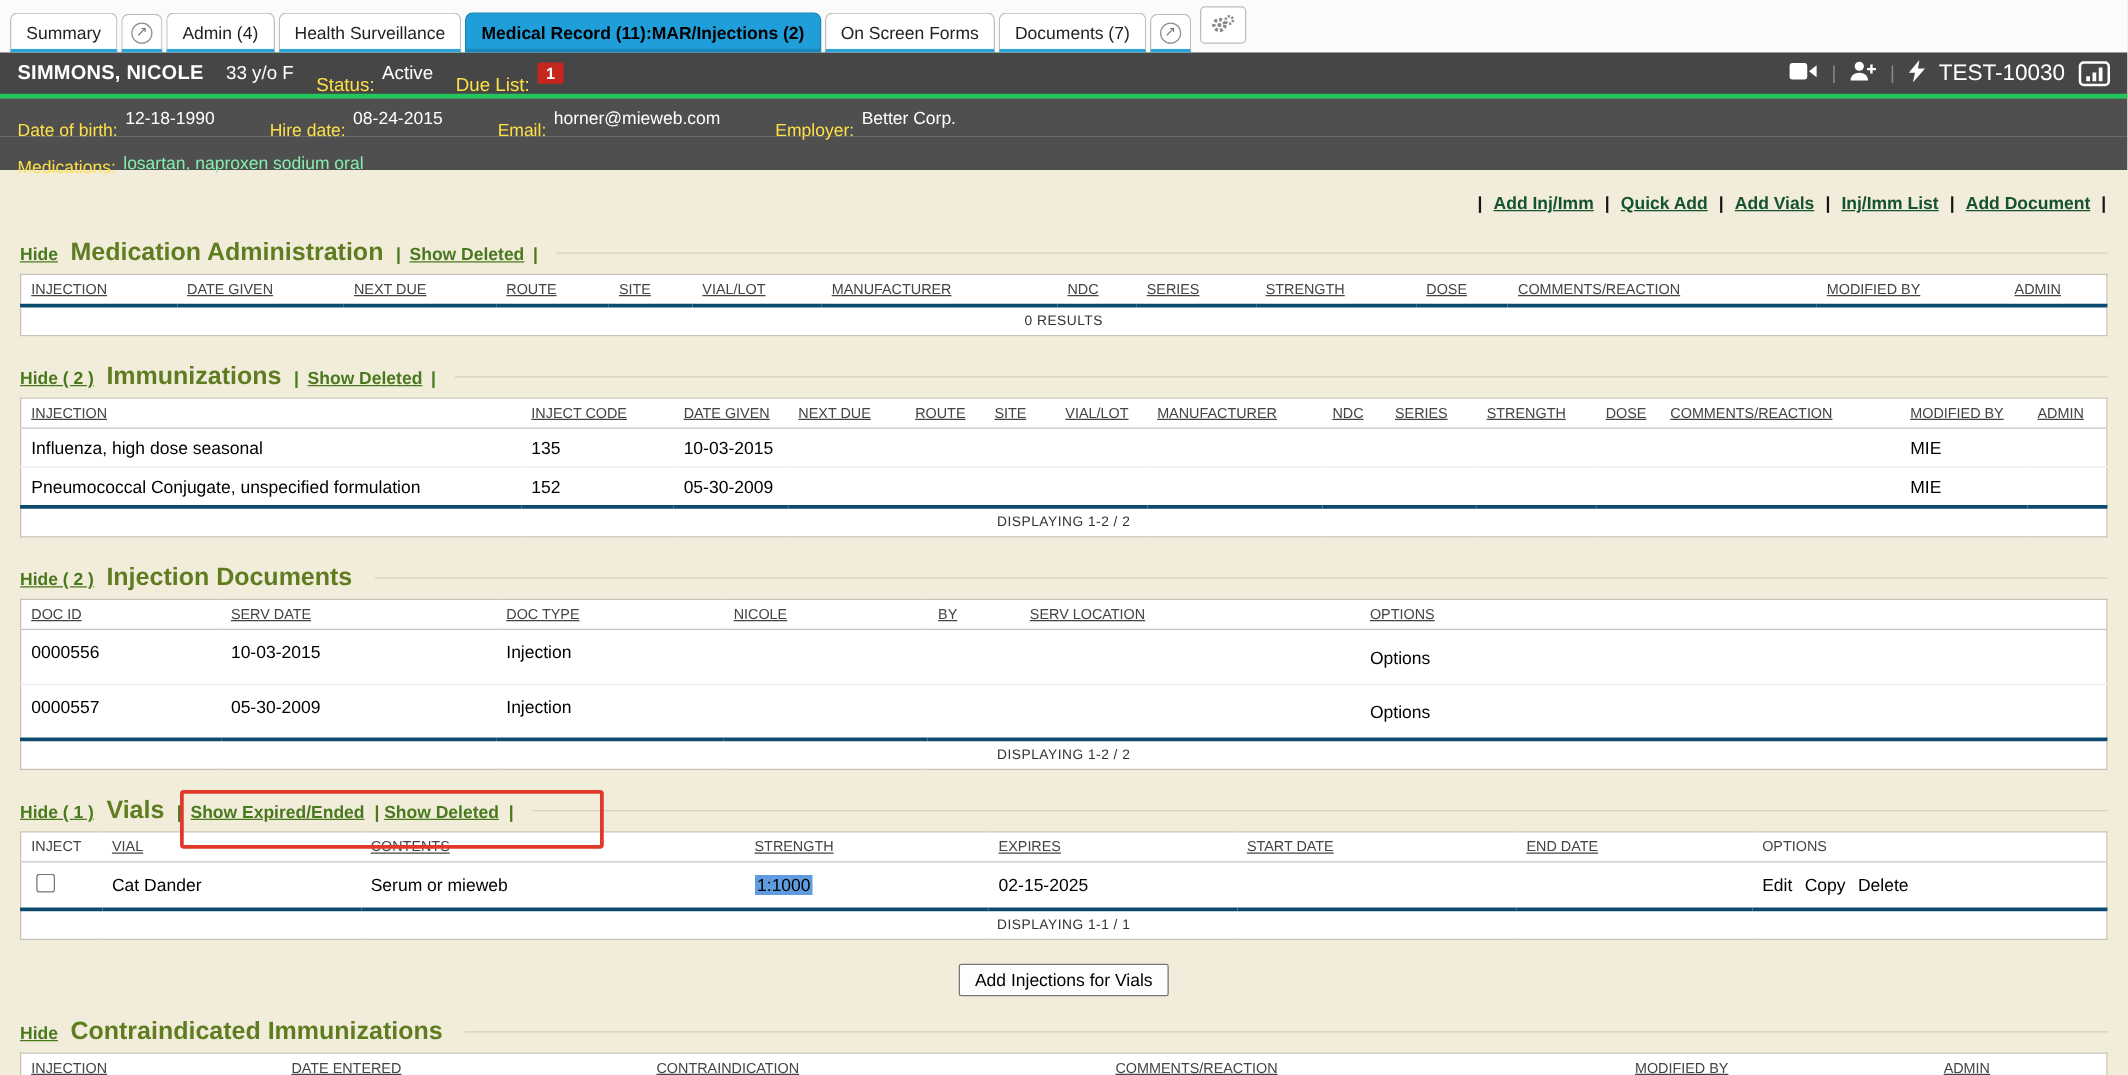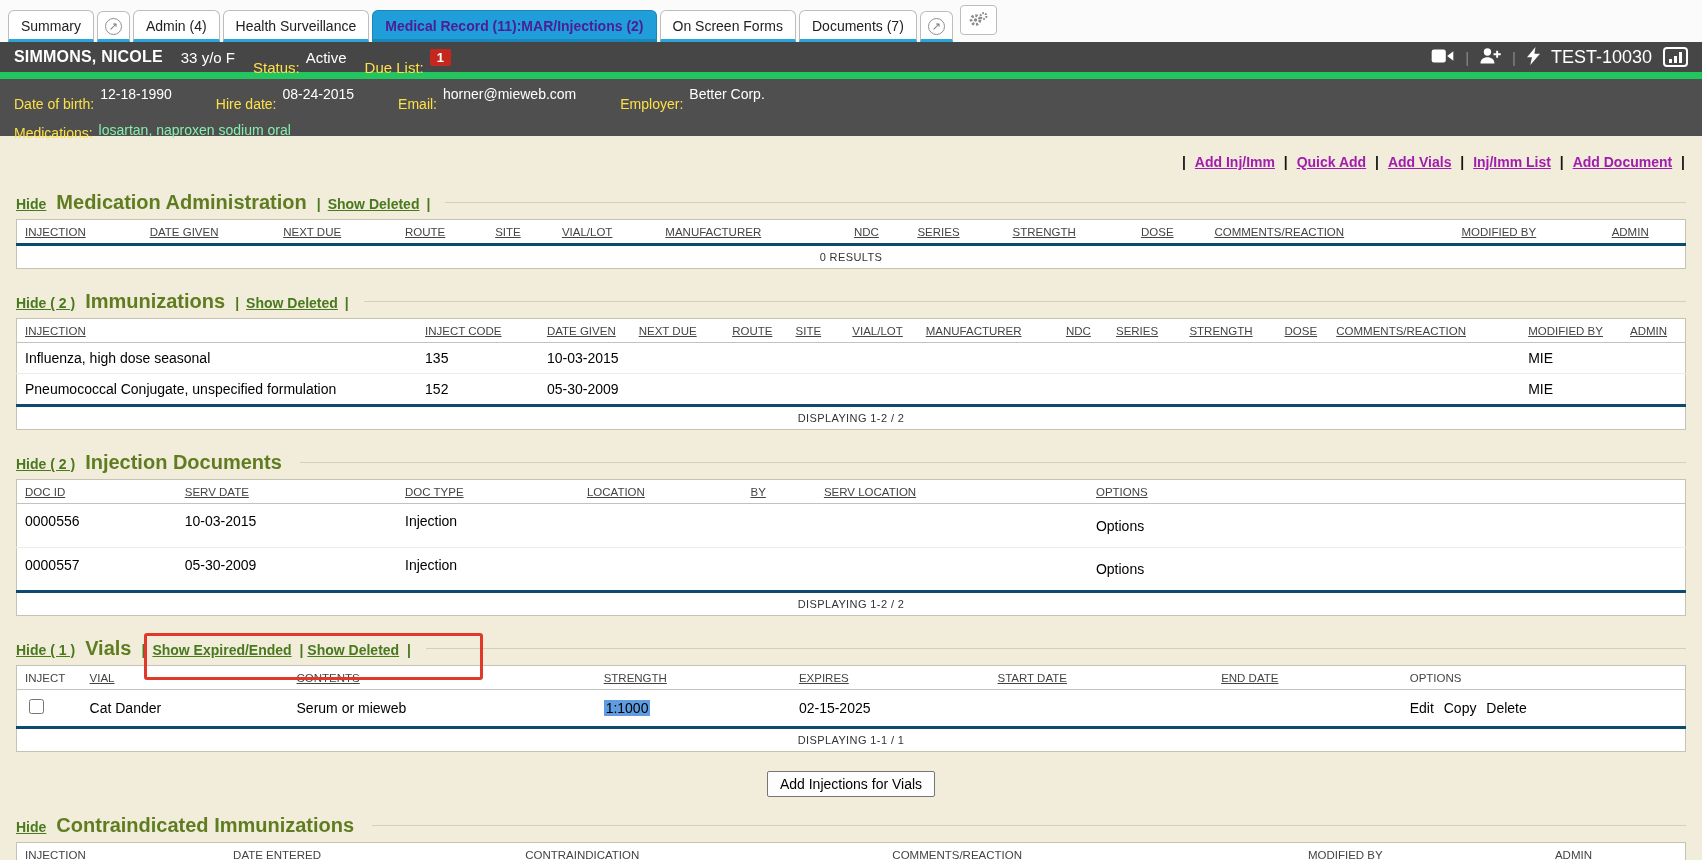--- a/index.html
+++ b/index.html
@@ -12,54 +12,54 @@
   }
   a { cursor:pointer; }
 
   
   .tabbar { height:42px; background:#fbfbfb; display:flex; align-items:flex-end; padding:4px 8px 0 8px; gap:3px; }
   .tab {
     border:1px solid #bdbdbd; border-bottom:3px solid #2aa5dc;
     border-radius:6px 6px 0 0; background:#fff; padding:7px 12px 5px;
     font-size:14px; color:#222; white-space:nowrap; cursor:pointer;
   }
-  .tab.active { background:#209ed9; border-color:#1b86b8; border-bottom-color:#1b86b8; color:#4c1d95; font-weight:700;margin-top:19px; }
+  .tab.active { background:#209ed9; border-color:#1b86b8; border-bottom-color:#1b86b8; color:#000000; font-weight:700;margin-top:19px; }
   .tab.mini { padding:6px 7px 4px; display:flex; align-items:center; }
   .popout-circle {
     display:inline-flex; align-items:center; justify-content:center;
     width:17px; height:17px; border-radius:50%; border:1px solid #8f8f8f;
     color:#777; font-size:11px; line-height:1;
   }
   .gear-btn {
     margin-left:4px; margin-bottom:6px; align-self:center;
     border:1px solid #bdbdbd; border-radius:4px; background:#fff;
     padding:5px 7px 3px; cursor:pointer;
   }
 
   
-  .pt1 { background:#464646; height:37px; display:flex; align-items:center; gap:18px; padding:0 14px; color:#fff; font-size:15px; border-bottom:7px solid #22c55e; }
+  .pt1 { background:#464646; height:37px; display:flex; align-items:center; gap:18px; padding:0 14px; color:#fff; font-size:15px; border-bottom:4px solid #22c55e; }
   .pt-name { font-weight:700; font-size:16px; letter-spacing:.2px; }
   .lbl { color:#fde047;margin-top:20px; }
   .pair { display:inline-flex; gap:6px; align-items:center; }
   .badge { background:#c5271e; color:#fff; font-weight:700; font-size:13px; padding:1px 7px; border-radius:2px; }
   .hdr-icons { margin-left:auto; display:flex; align-items:center; gap:11px; }
   .divider { color:#8a8a8a; font-size:15px; }
   .chart-id { font-size:18px; color:#fff; }
   .chart-icon { width:25px; height:20px; border:2px solid #fff; border-radius:4px; display:flex; align-items:flex-end; justify-content:center; gap:2px; padding:2px 3px; }
   .chart-icon i { display:block; width:3px; background:#fff; }
   .icon-btn { display:inline-flex; align-items:center; cursor:pointer; }
 
   .pt2 { background:#4f4f4f; height:30px; display:flex; align-items:center; gap:44px; padding:0 14px; color:#fff; font-size:14px; }
   .pt3 { background:#4f4f4f; height:27px; display:flex; align-items:center; gap:6px; padding:0 14px; font-size:14px; }
   .meds-val { color:#86efac;margin-top:15px; }
 
   
   .content { padding:2px 16px 0 16px; }
   .quicklinks { text-align:right; font-size:14px; font-weight:700; color:#141414; padding:16px 0 0 0; }
-  .quicklinks a { color:#a21caf; text-decoration:underline; margin:0 4px; }
+  .quicklinks a { color:#14532d; text-decoration:underline; margin:0 4px; }
   .quicklinks .qsep { margin:0 1px; }
 
   .sec { margin-top:21px; position:relative; }
   .sec-head { display:flex; align-items:baseline; gap:7px; margin-bottom:5px; font-size:14px; }
   .hide-link, .green-link { color:#48791d; font-weight:700; text-decoration:underline; }
   .sec-title { color:#5f7d20; font-size:20px; font-weight:700; margin:0 3px; }
   .sec-head .sep { color:#48791d; font-weight:700; }
   .head-rule { flex:1; height:1px; background:#d3cebe; align-self:center; margin-left:8px; }
 
   table.grid { width:100%; border-collapse:collapse; background:#fff; border:1px solid #c7c3b4; table-layout:fixed; }
@@ -359,21 +359,21 @@
           <col style="width:9.8%">
           <col style="width:4.4%">
           <col style="width:16.3%">
           <col style="width:35.8%">
       </colgroup>
       <thead>
         <tr>
           <th><span class="colhead">DOC ID</span></th>
           <th><span class="colhead">SERV DATE</span></th>
           <th><span class="colhead">DOC TYPE</span></th>
-          <th><span class="colhead">LOCATION</span></th>
+          <th><span class="colhead">NICOLE</span></th>
           <th><span class="colhead">BY</span></th>
           <th><span class="colhead">SERV LOCATION</span></th>
           <th><span class="colhead">OPTIONS</span></th>
         </tr>
       </thead>
       <tbody>
         <tr class="data">
           <td>0000556</td>
           <td>10-03-2015</td>
           <td>Injection</td>

